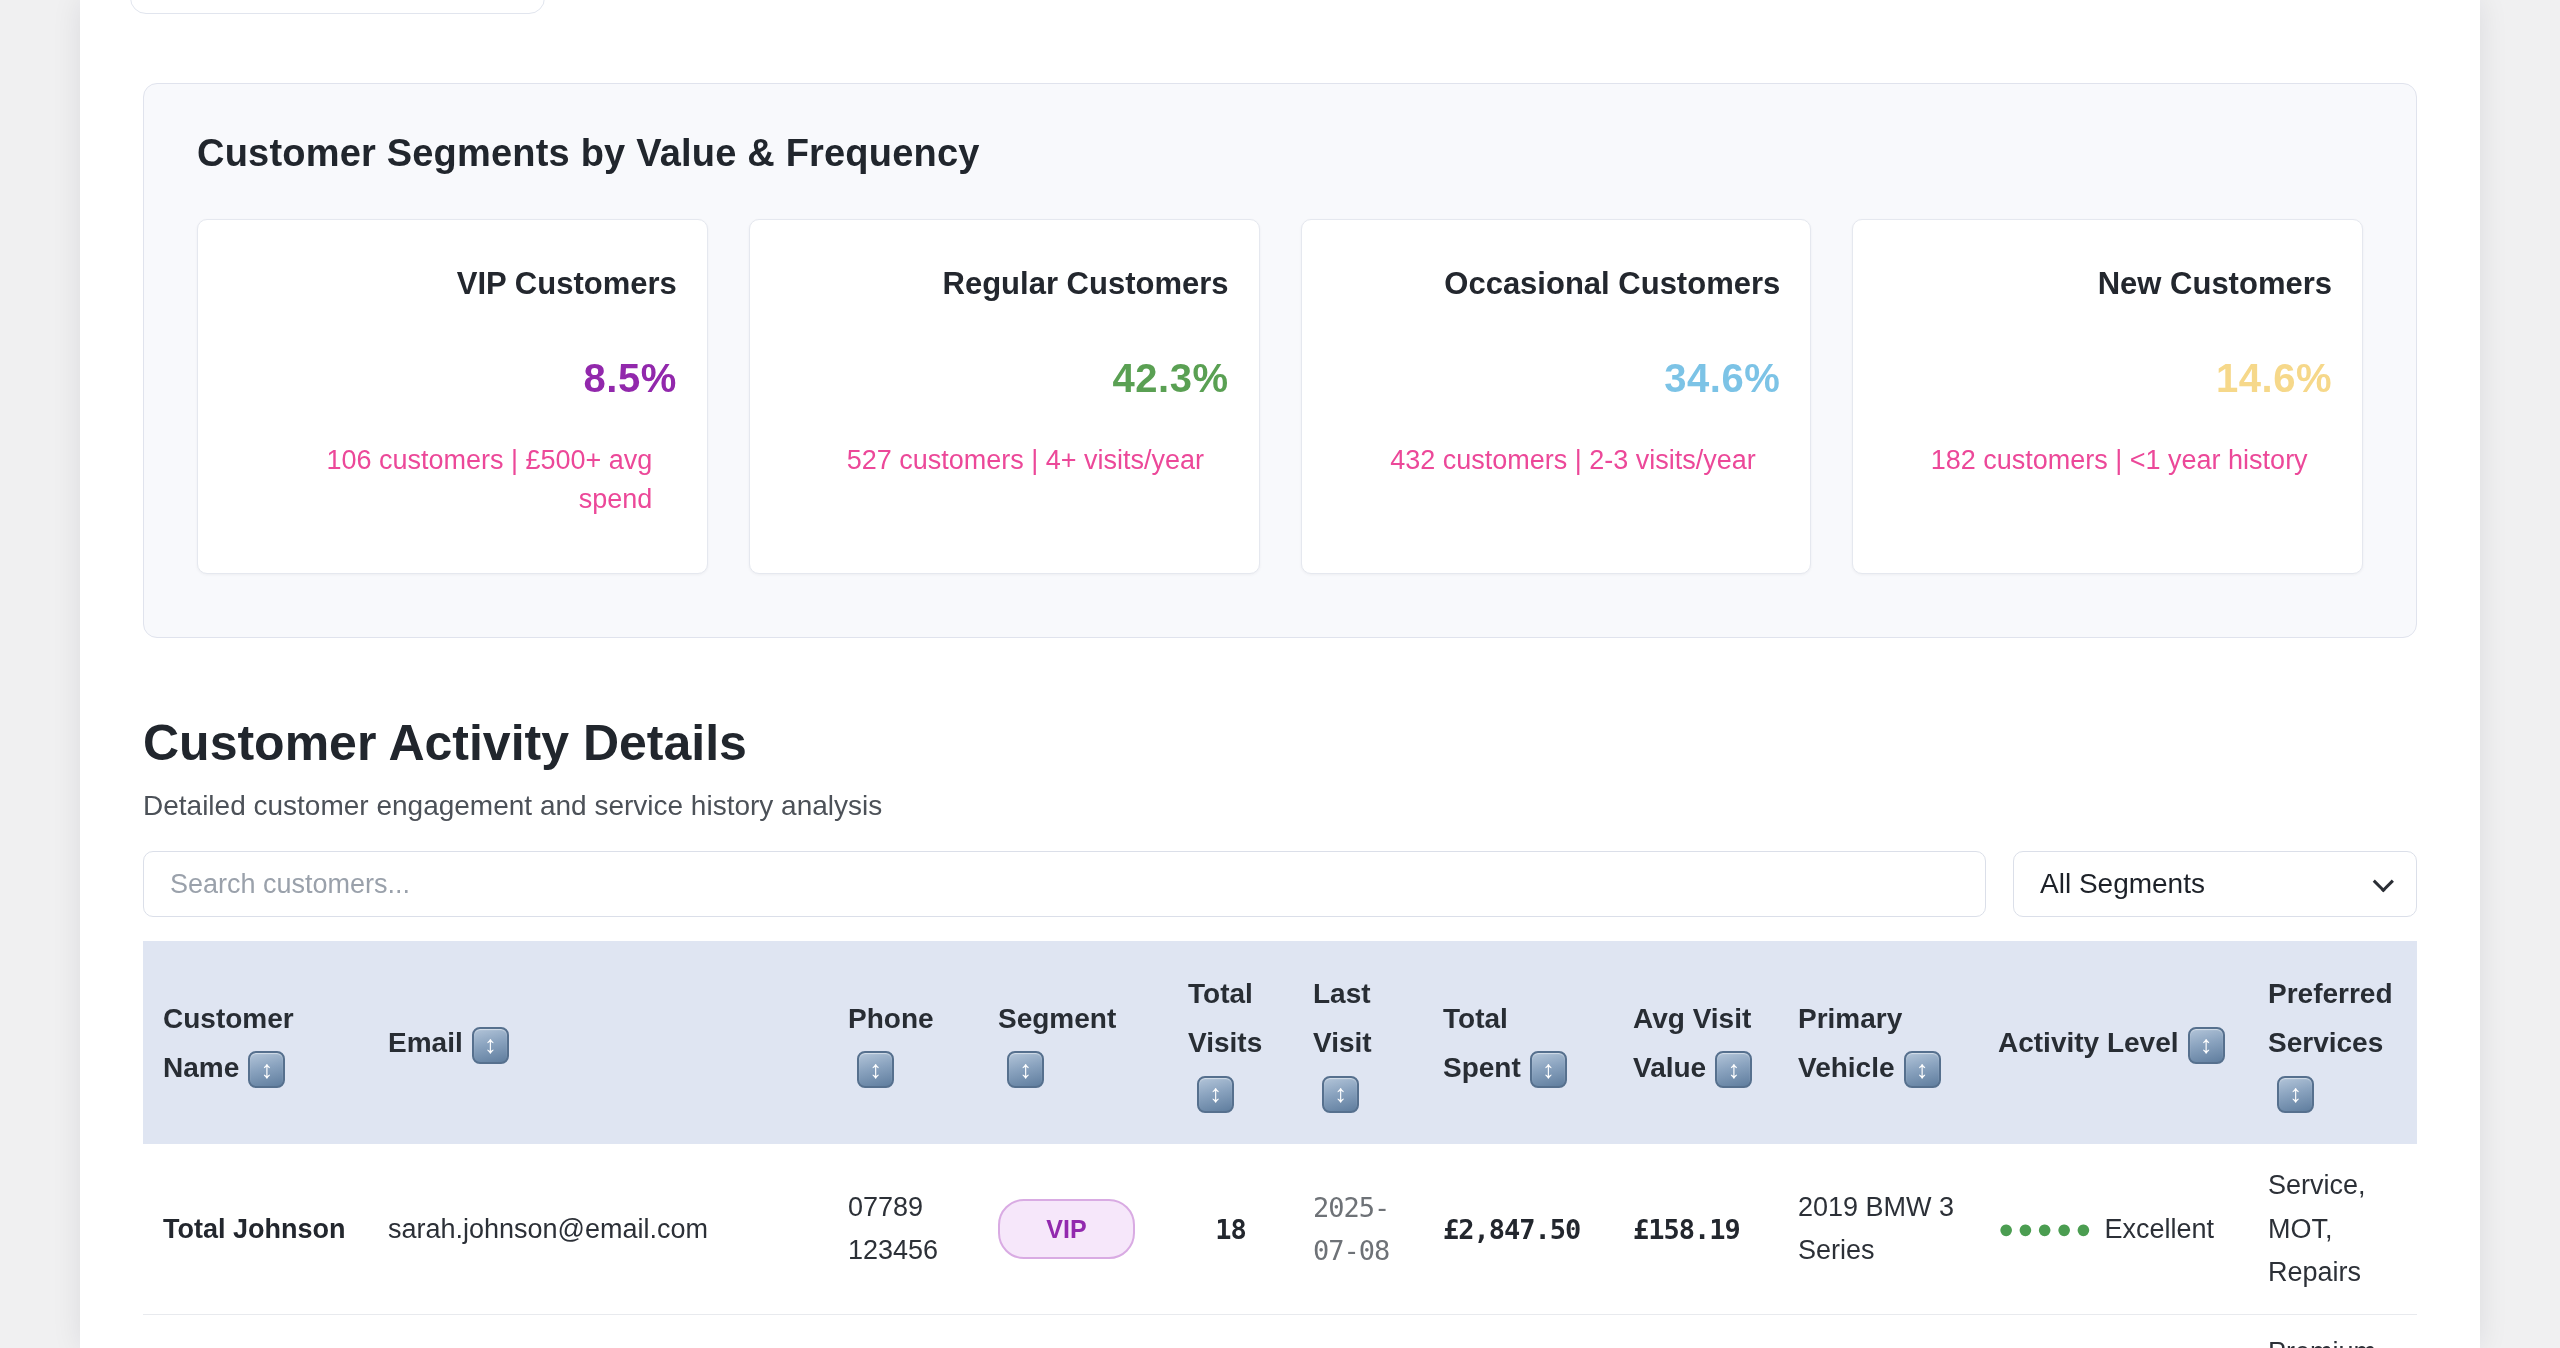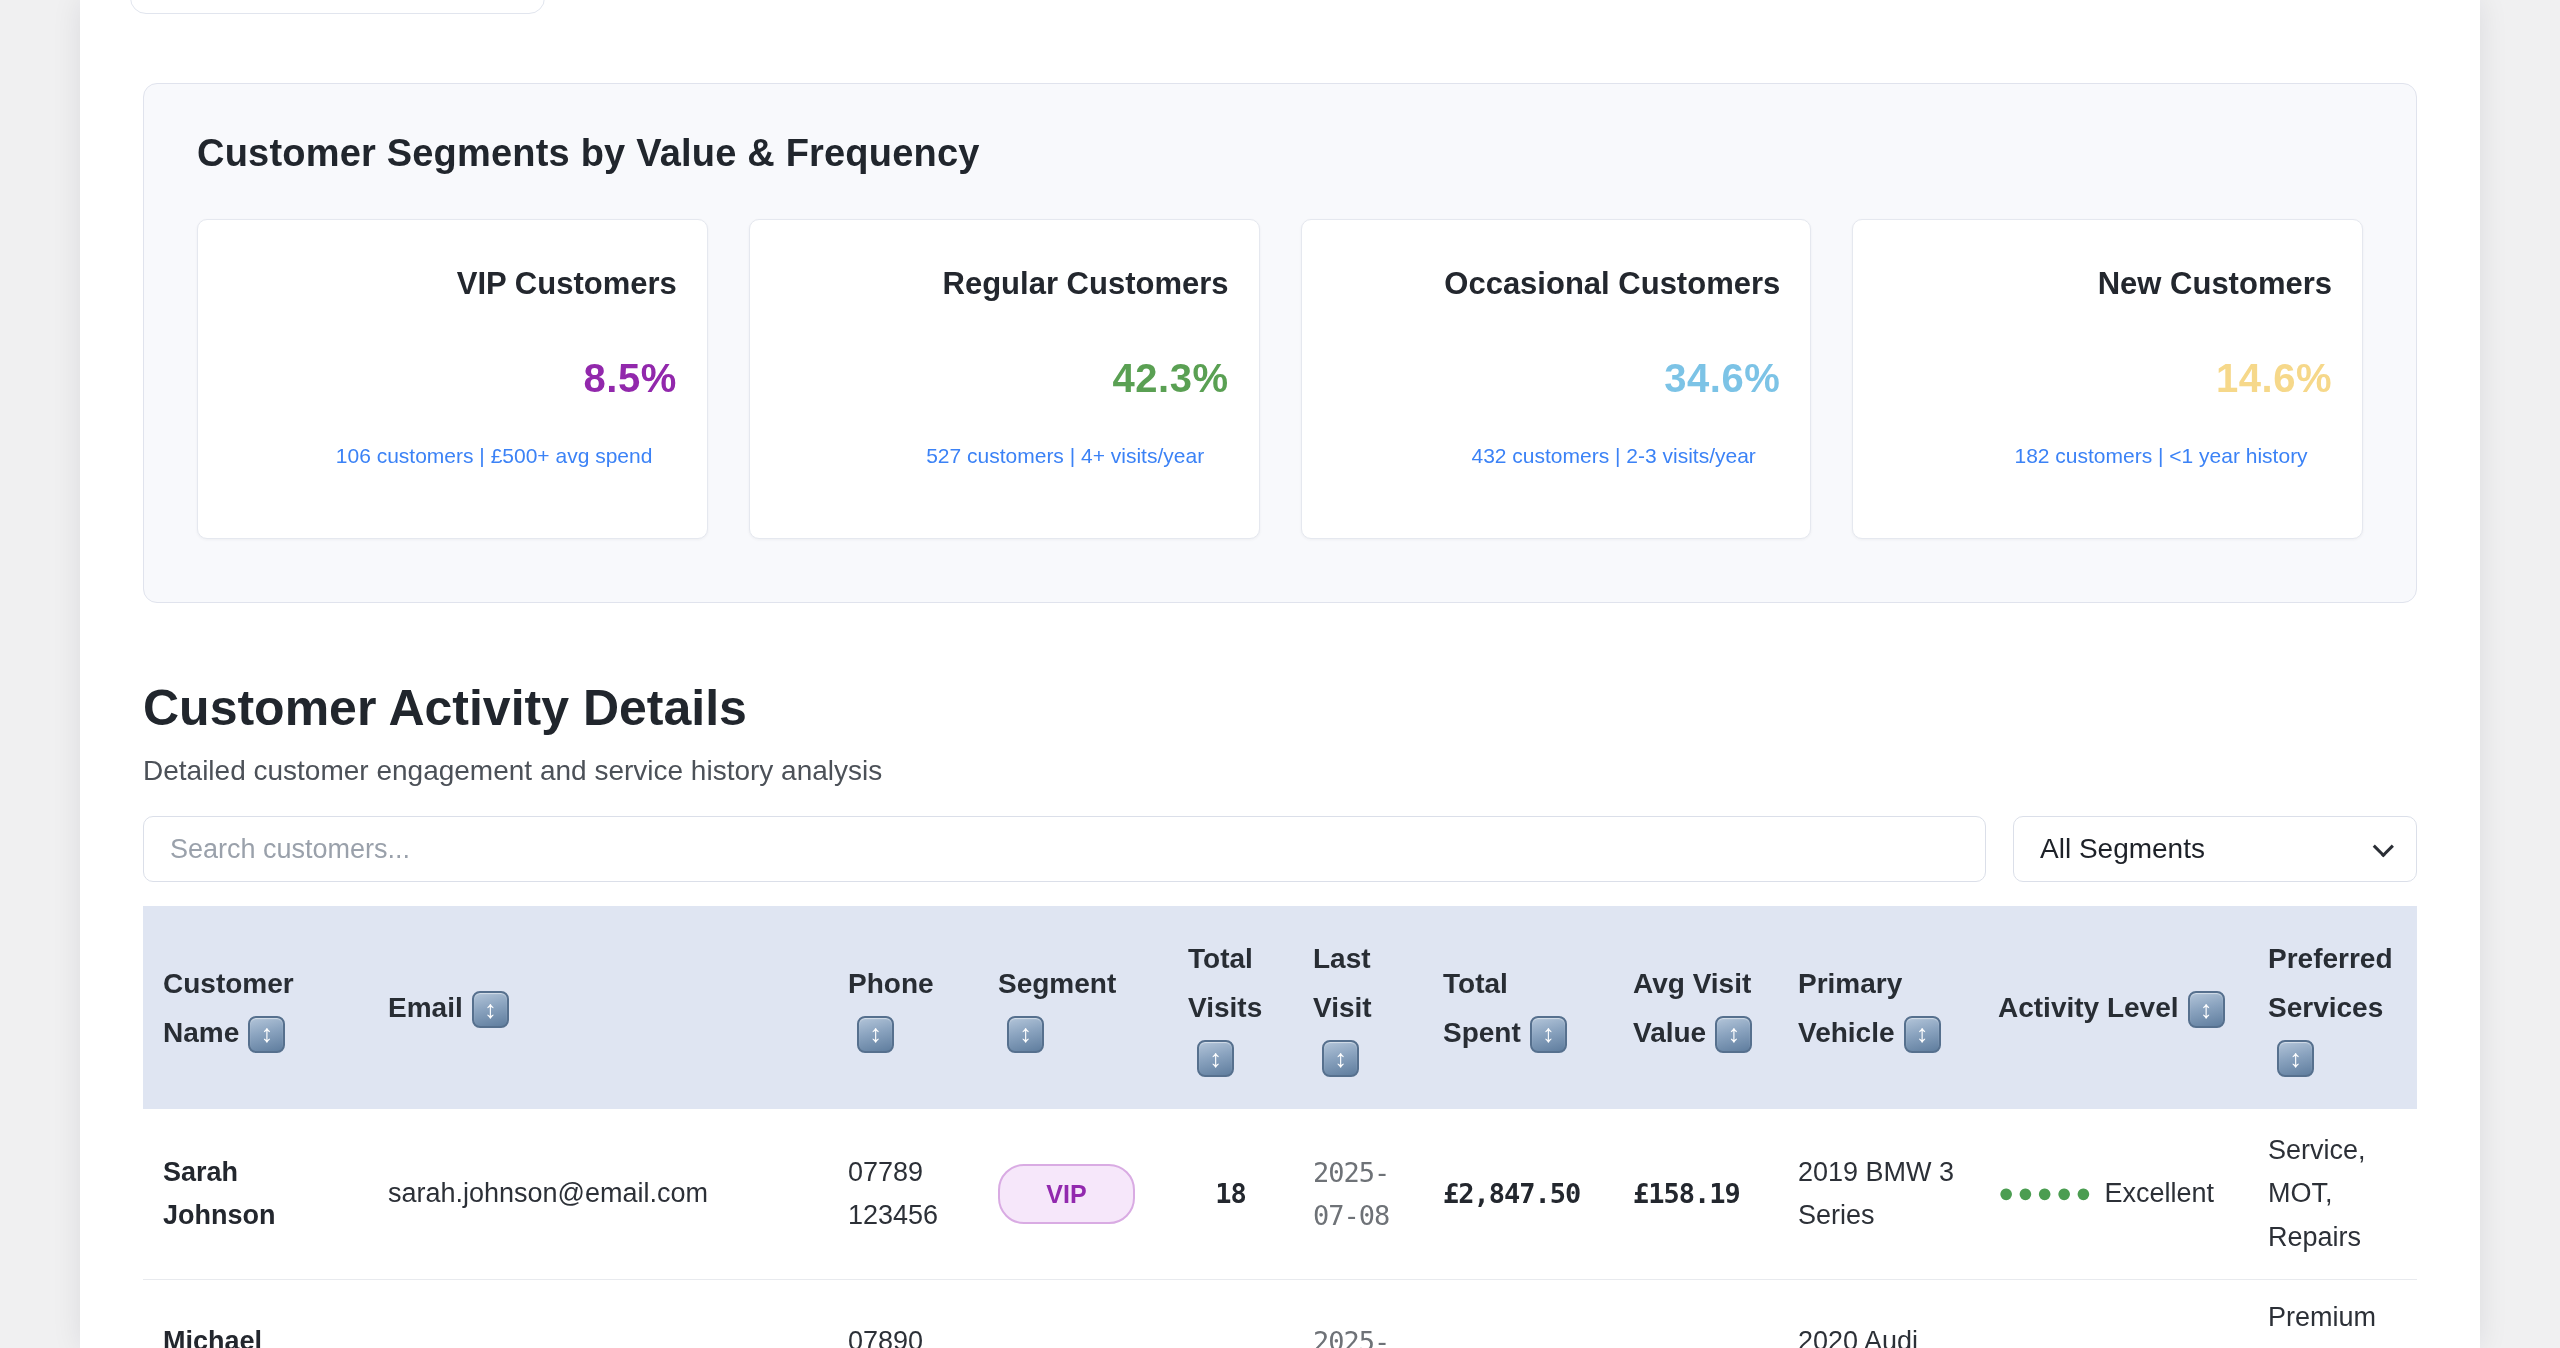--- a/index.html
+++ b/index.html
@@ -40,21 +40,21 @@
     background:#fff;
     border:1px solid #e5e8ef;
     border-radius:10px;
     min-height:320px;
     padding:46px 30px;
     text-align:right;
     box-shadow:0 1px 3px rgba(30,35,50,.05);
   }
   .seg-card h3 { font-size:31px; font-weight:700; color:#23272e; }
   .seg-pct { font-size:40px; font-weight:700; margin-top:54px; letter-spacing:.5px; }
-  .seg-desc { font-size:21px; color:#3b82f6; margin:40px auto 2px auto; max-width:400px; line-height:1.45; }
+  .seg-desc { font-size:27px; color:#ec4899; margin:40px auto 8px auto; max-width:400px; line-height:1.45; }
   
   .section-title { margin-top:76px; font-size:50px; font-weight:700; color:#21262d; }
   .section-subtitle { margin-top:14px; font-size:28px; color:#4c5158; line-height:1.4; }
   .controls { display:flex; gap:27px; margin-top:26px; }
   .search-input {
     flex:1; height:66px;
     border:1px solid #dbdfe9; border-radius:10px;
     font-family:"Liberation Sans", sans-serif;
     font-size:27px; color:#33373d;
     padding:0 26px; outline:none; background:#fff;
@@ -197,21 +197,21 @@
         <th><span>Last Visit</span><span class="sort">↕</span></th>
         <th><span>Total Spent</span><span class="sort">↕</span></th>
         <th><span>Avg Visit Value</span><span class="sort">↕</span></th>
         <th><span>Primary Vehicle</span><span class="sort">↕</span></th>
         <th><span>Activity Level</span><span class="sort">↕</span></th>
         <th><span>Preferred Services</span><span class="sort">↕</span></th>
       </tr>
     </thead>
     <tbody>
       <tr class="row-main">
-        <td class="c-name">Sarah Johnson</td>
+        <td class="c-name">Total Johnson</td>
         <td>sarah.johnson@email.com</td>
         <td>07789 123456</td>
         <td class="c-segment"><span class="badge">VIP</span></td>
         <td class="c-visits mono mono-bold">18</td>
         <td class="mono mono-dim">2025-07-08</td>
         <td class="mono mono-bold">£2,847.50</td>
         <td class="mono mono-bold">£158.19</td>
         <td>2019 BMW 3 Series</td>
         <td><span class="dots" style="color: rgb(75, 157, 81);">●●●●●</span><span class="activity-label">Excellent</span></td>
         <td class="c-services">Service, MOT, Repairs</td>

